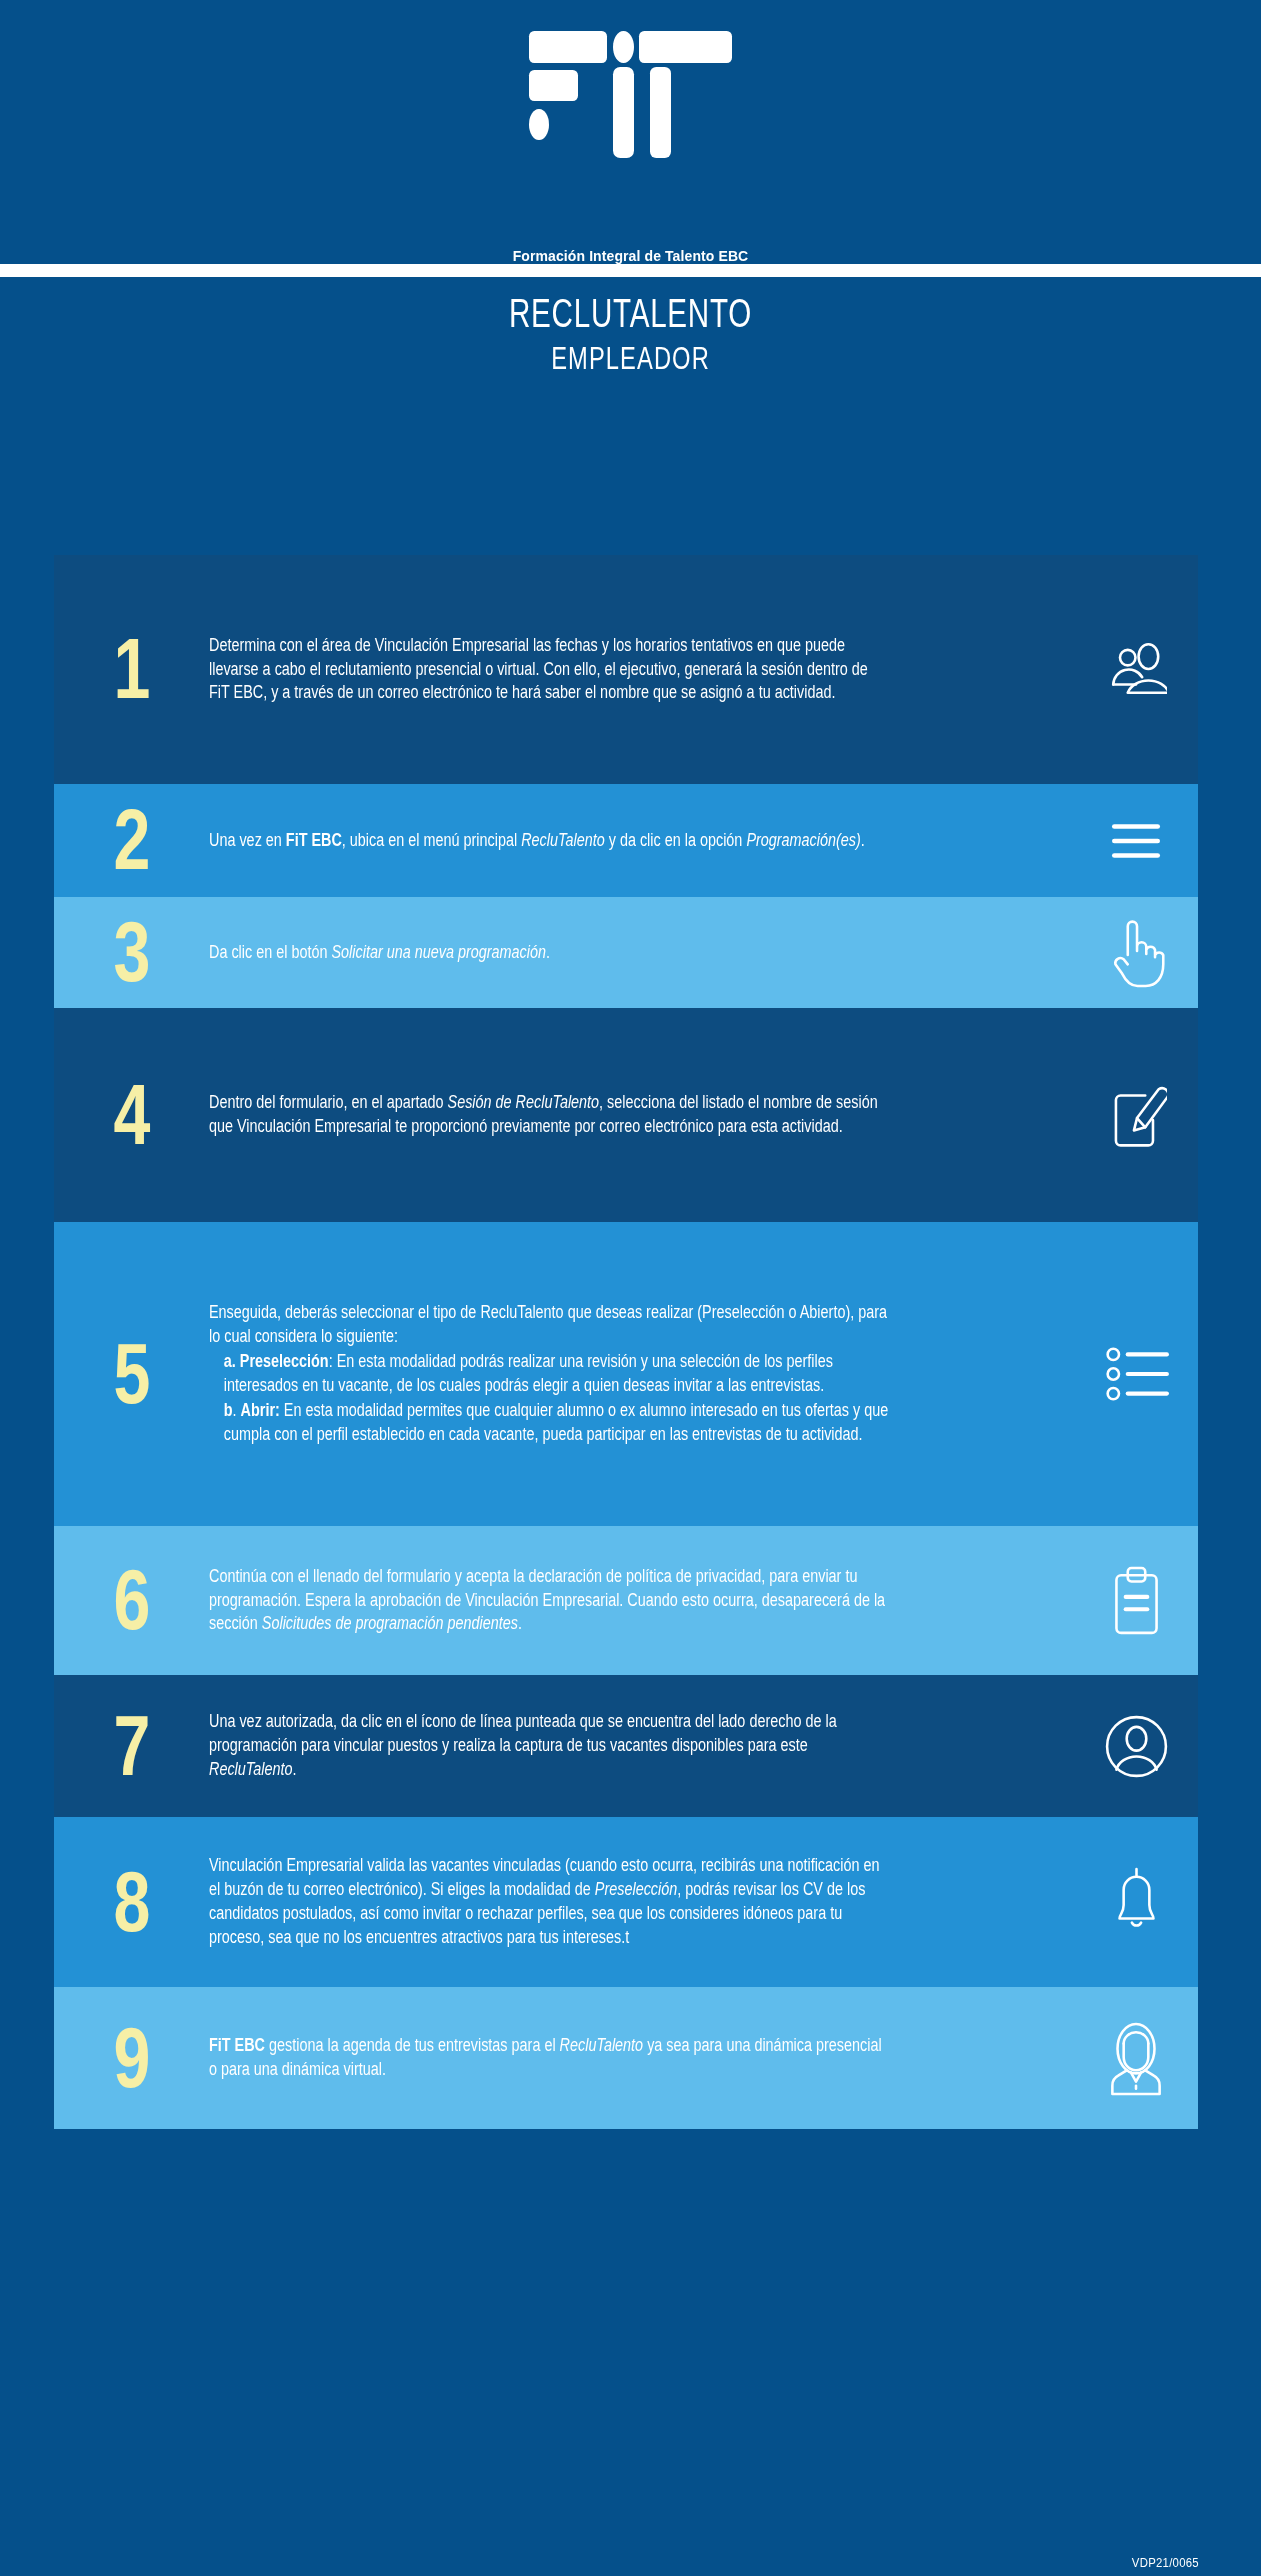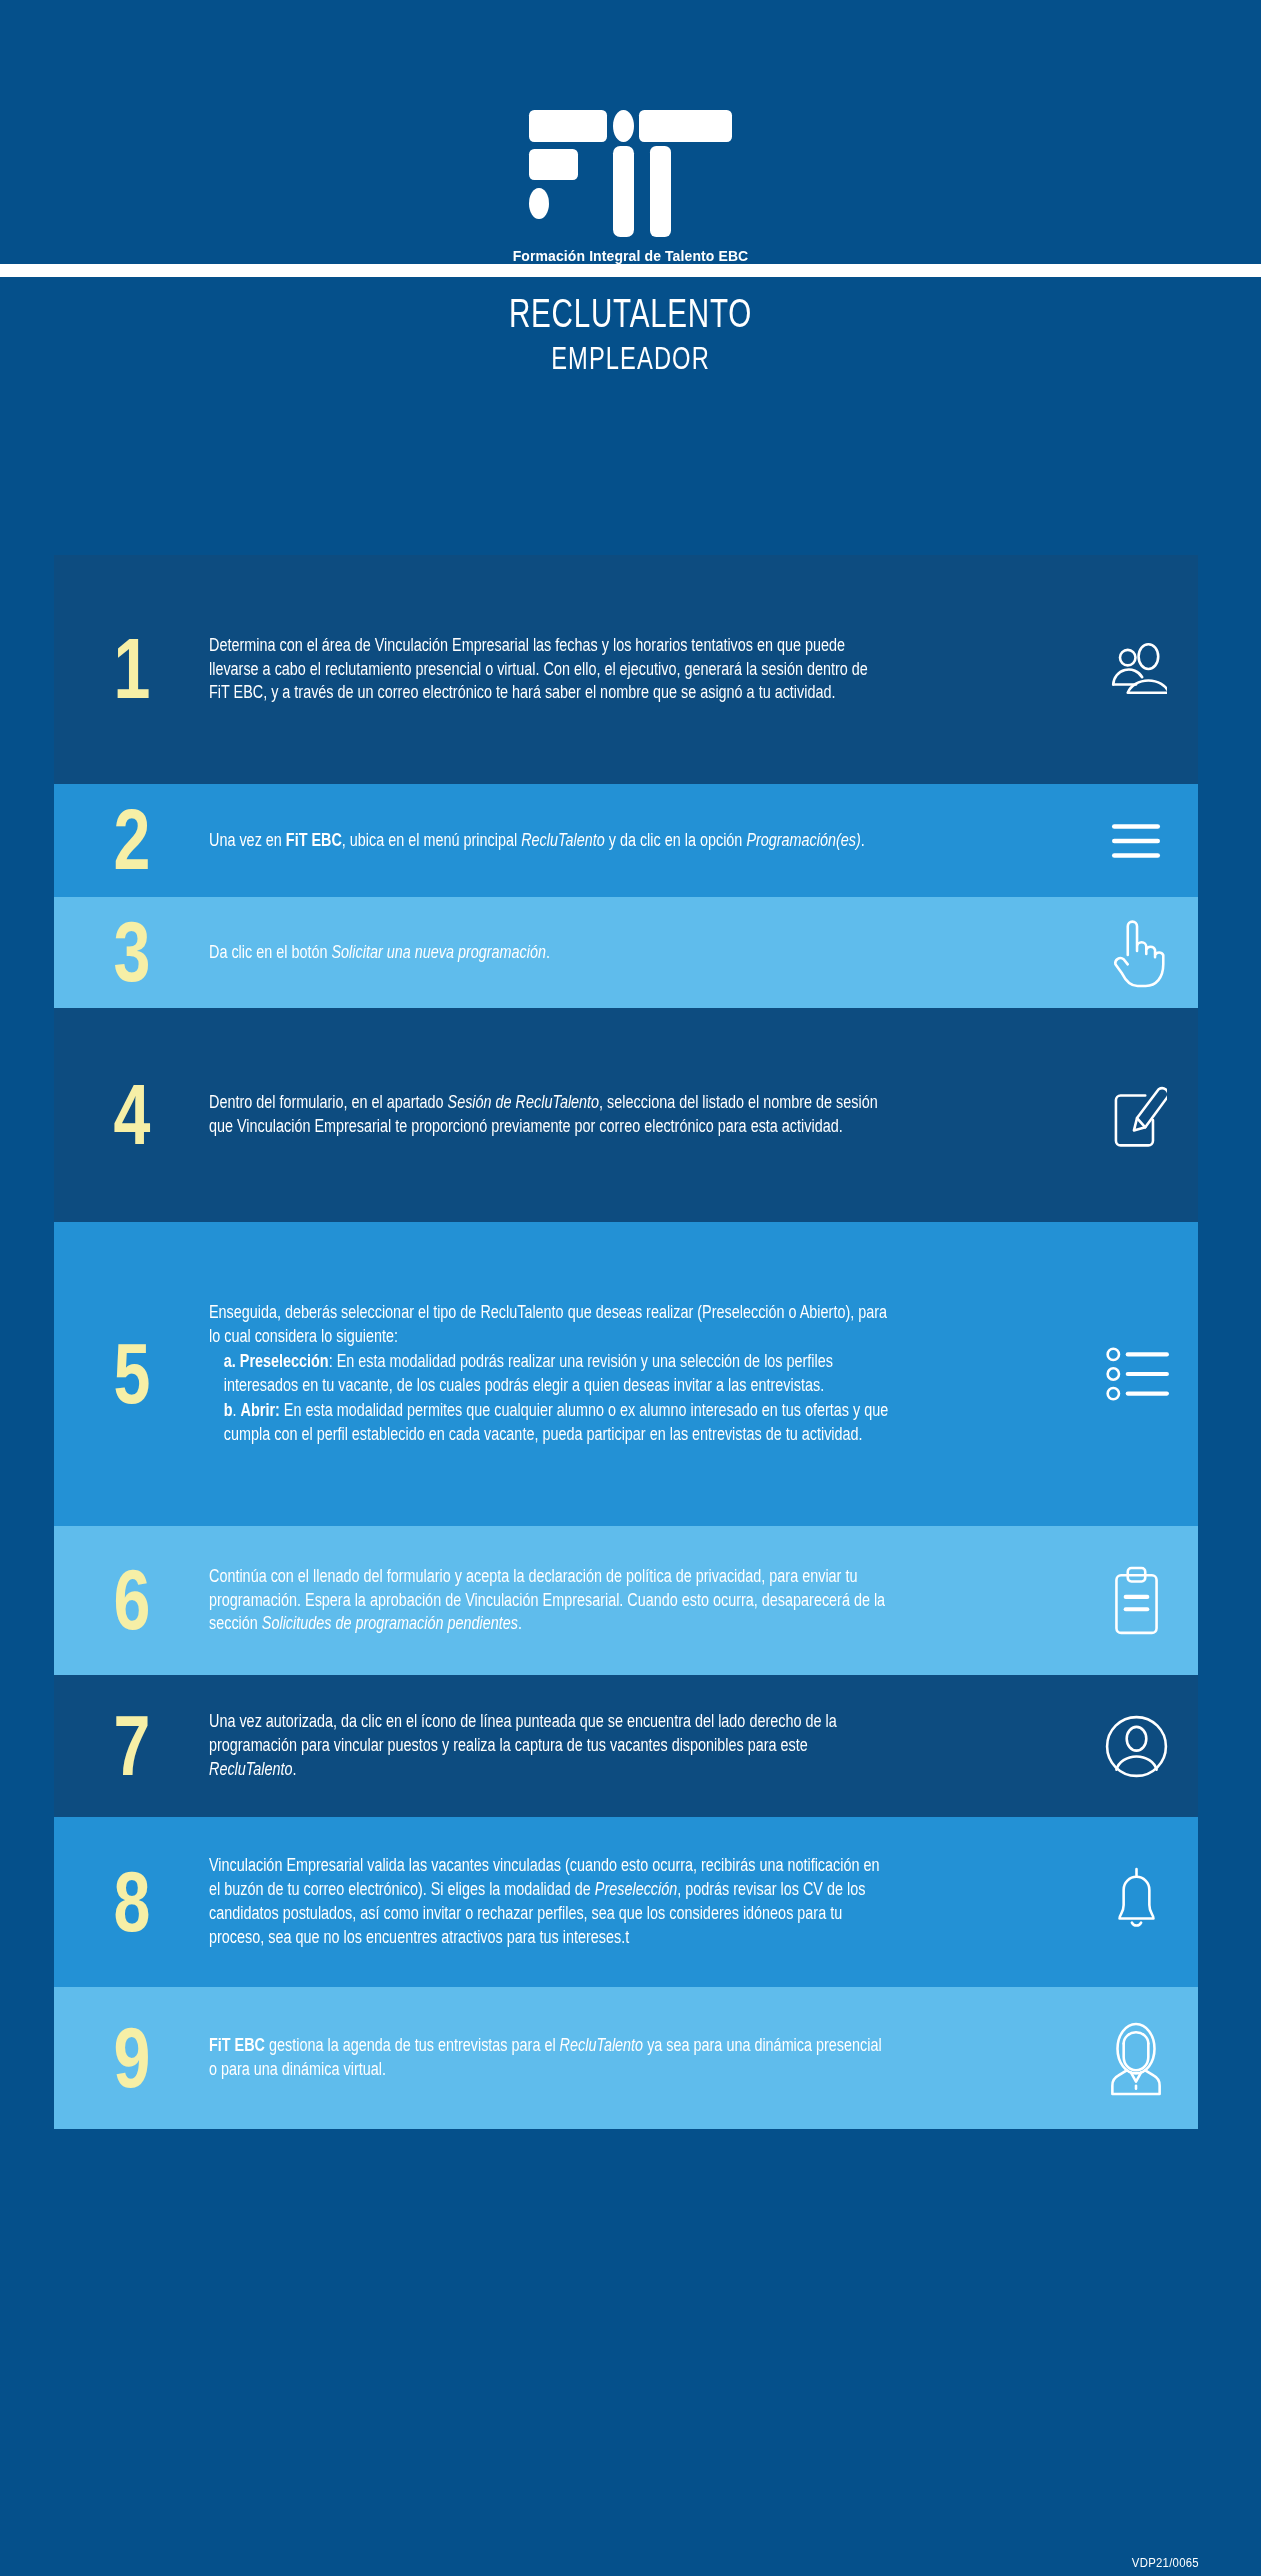--- a/index.html
+++ b/index.html
@@ -8,21 +8,21 @@
     background:#FFFFFF;
     font-family:"Liberation Sans", sans-serif;
     overflow:hidden;
   }
   .page{position:relative;width:1261px;height:2753px;background:#05508B;}
 
   
   .brand-header{
     position:absolute;left:0;top:0;width:1261px;height:264px;
     background:#05508B;
-    display:flex;flex-direction:column;align-items:center;justify-content:flex-end;
+    display:flex;flex-direction:column;align-items:center;justify-content:space-between;
   }
   .fit-logo{position:relative;width:203px;height:133px;margin-top:31px;}
   .fit-logo i{position:absolute;background:#ffffff;display:block;}
   
   .fl-1{left:0;top:0;width:78px;height:32px;border-radius:5.2px;}
   
   .fl-2{left:84px;top:0;width:20.6px;height:32px;border-radius:50%;}
   
   .fl-3{left:110px;top:0;width:93px;height:32px;border-radius:5.2px;}
   

